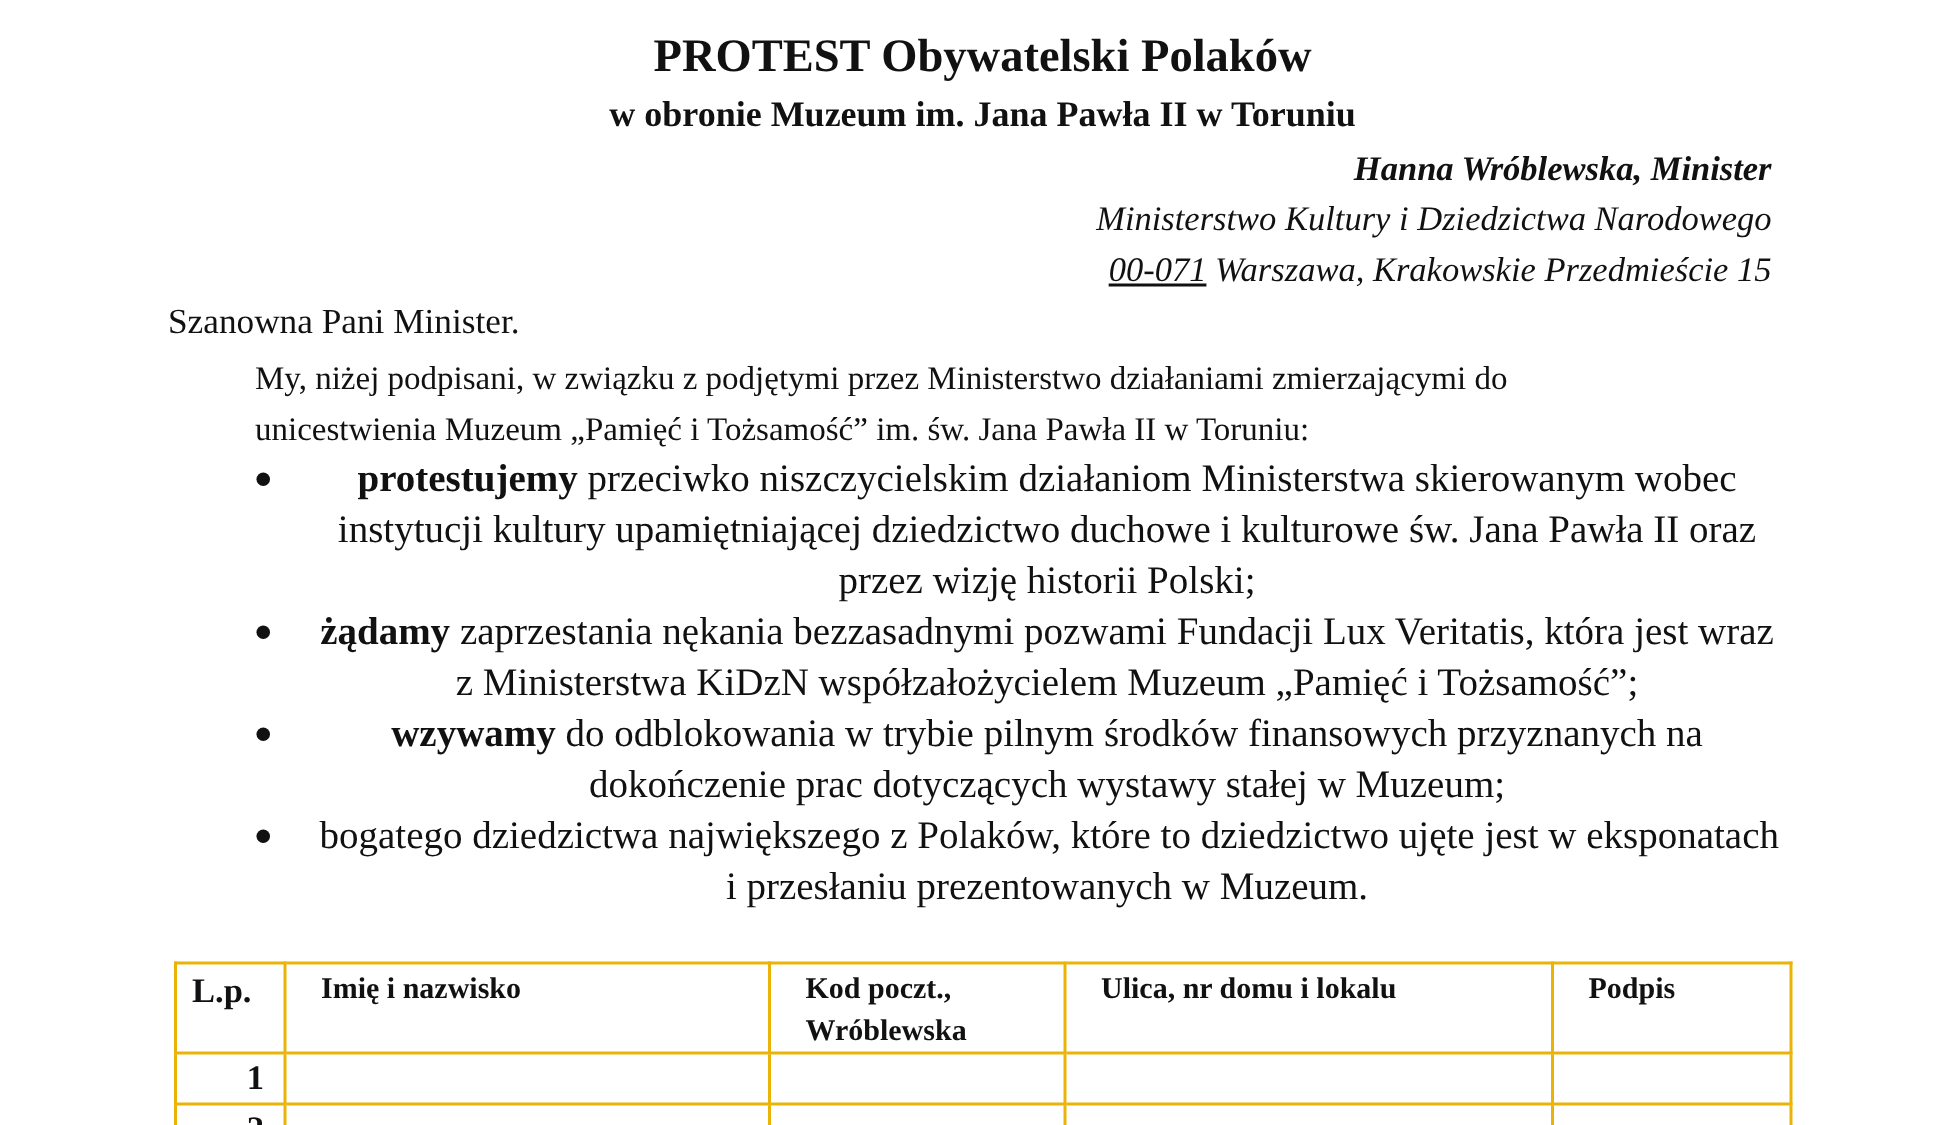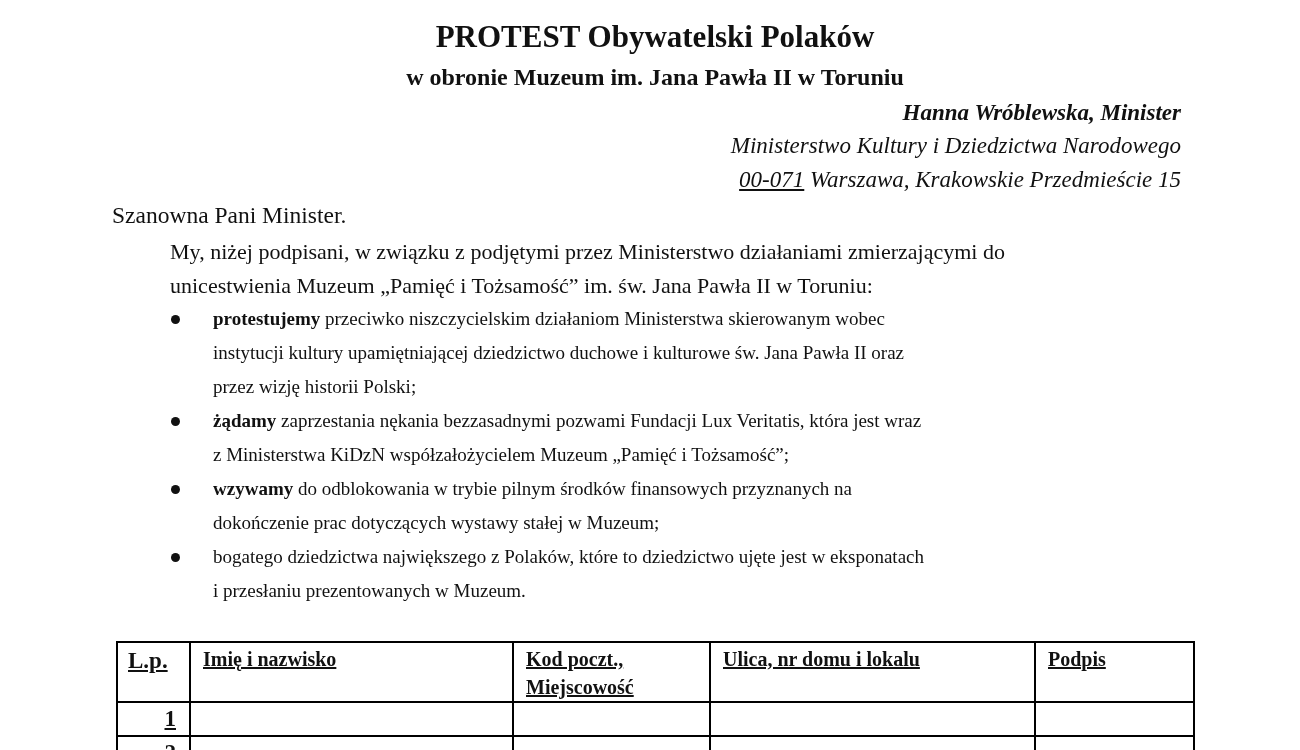--- a/index.html
+++ b/index.html
@@ -34,37 +34,37 @@
     position: absolute; left: 129px; top: 235px; width: 1060px;
     font-size: 22px; line-height: 34px; margin-left: 41px;
   }
   .intro p { margin: 0; white-space: nowrap; }
   .bullets {
     position: absolute; left: 0; top: 302px; width: 1300px;
     list-style: none; margin: 0; padding: 0;
   }
   .bullet {
     position: relative; padding-left: 213px; width: 970px;
-    font-size: 19px; line-height: 34px;
+    font-size: 26px; line-height: 34px; text-align: center;
   }
   .bullet .dot {
     position: absolute; left: 171px; top: 13px;
     width: 9px; height: 9px; border-radius: 50%; background: #111;
   }
   .bullet .line { display: block; white-space: nowrap; }
   .bullet b { font-weight: bold; }
   .sig-table {
     position: absolute; left: 116px; top: 641px;
     border-collapse: collapse; table-layout: fixed;
   }
   .sig-table td, .sig-table th {
-    border: 2px solid #000000; padding: 0; vertical-align: top;
-    font-size: 20px; line-height: 28px; text-align: left; text-decoration: underline;
+    border: 2px solid #eab308; padding: 0; vertical-align: top;
+    font-size: 20px; line-height: 28px; text-align: left;
   }
-  .sig-table th { font-weight: bold; height: 52px; padding-left: 12px; padding-top: 2px; }
+  .sig-table th { font-weight: bold; height: 52px; padding-left: 23px; padding-top: 2px; }
   .sig-table th.lp { font-size: 23px; padding-left: 10px; padding-top: 4px; }
   .sig-table td { height: 31px; }
   .sig-table td.num {
     text-align: right; font-weight: bold; font-size: 23px; padding-right: 13px; line-height: 32px;
   }
 </style>
 </head>
 <body>
 
 <div class="page">
@@ -111,21 +111,21 @@
       <col style="width:73px">
         <col style="width:323px">
         <col style="width:197px">
         <col style="width:325px">
         <col style="width:159px">
     </colgroup>
     <tbody>
         <tr>
       <th class="lp">L.p.</th>
       <th>Imię i nazwisko</th>
-      <th><span>Kod poczt.,</span><br><span>Miejscowość</span></th>
+      <th><span>Kod poczt.,</span><br><span>Wróblewska</span></th>
       <th>Ulica, nr domu i lokalu</th>
       <th>Podpis</th>
     </tr>
     <tr>
       <td class="num">1</td>
       <td></td>
       <td></td>
       <td></td>
       <td></td>
     </tr>

